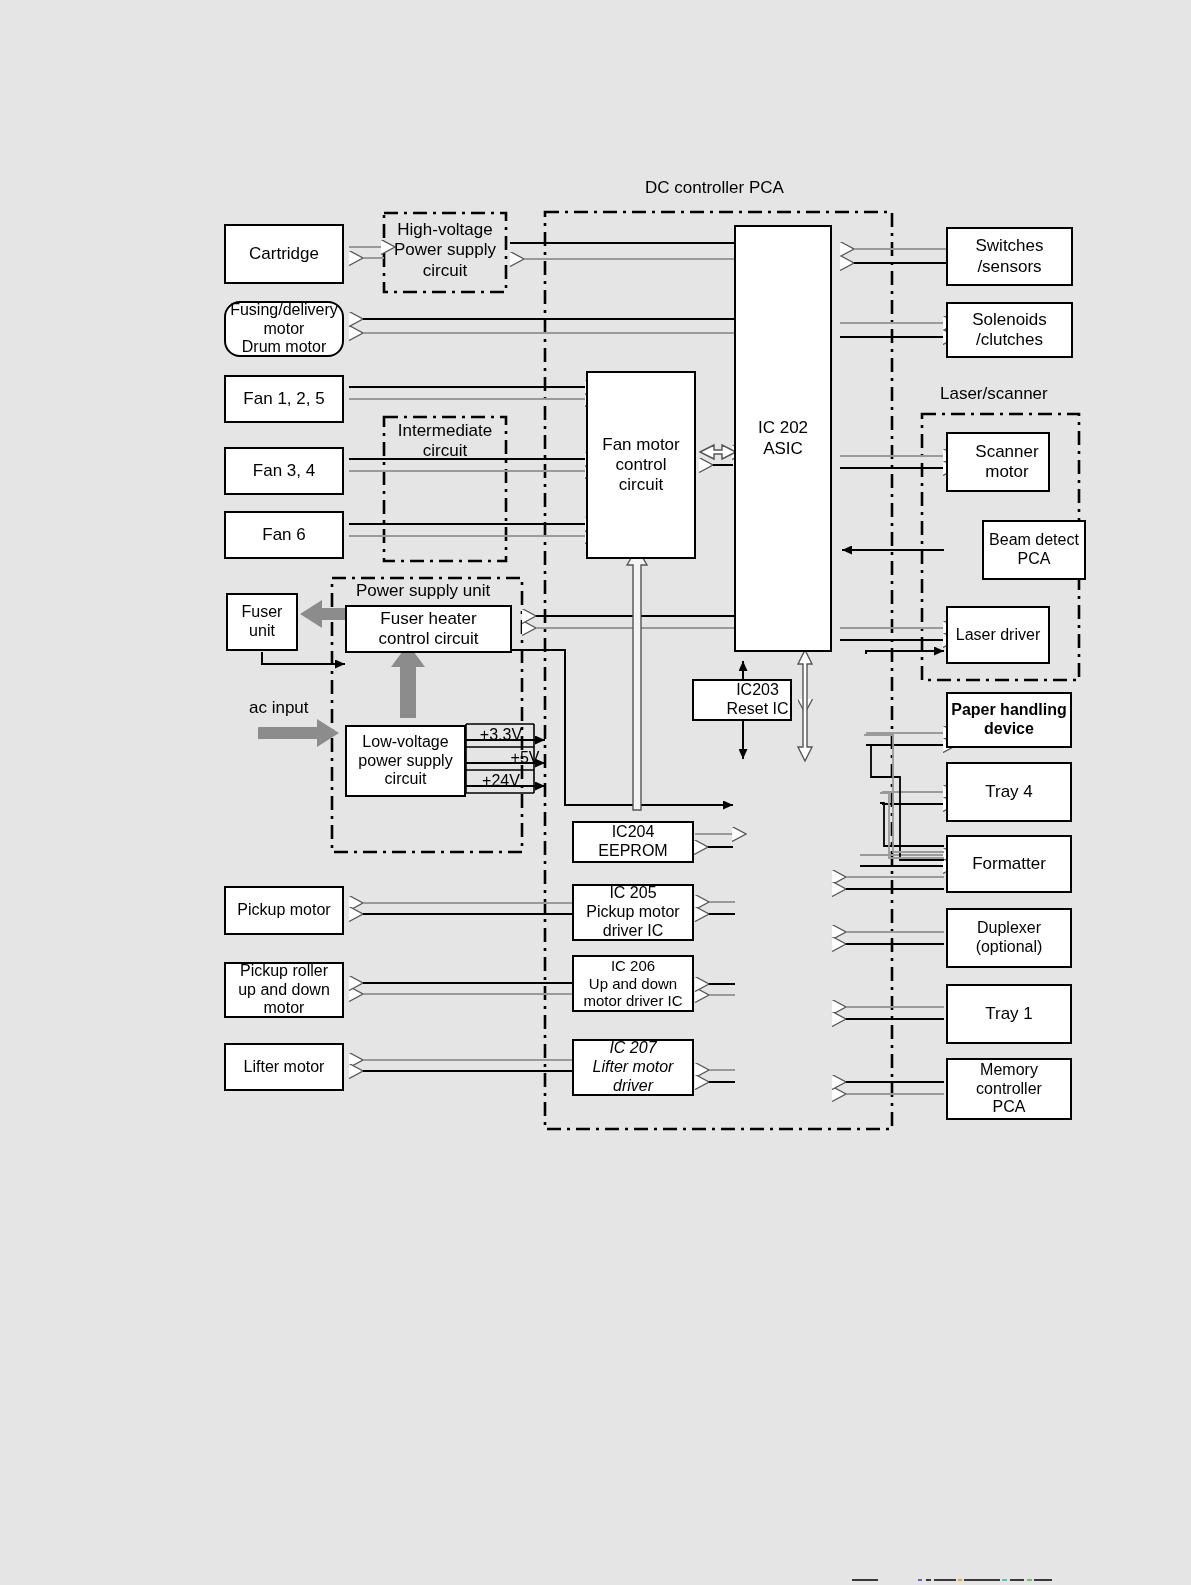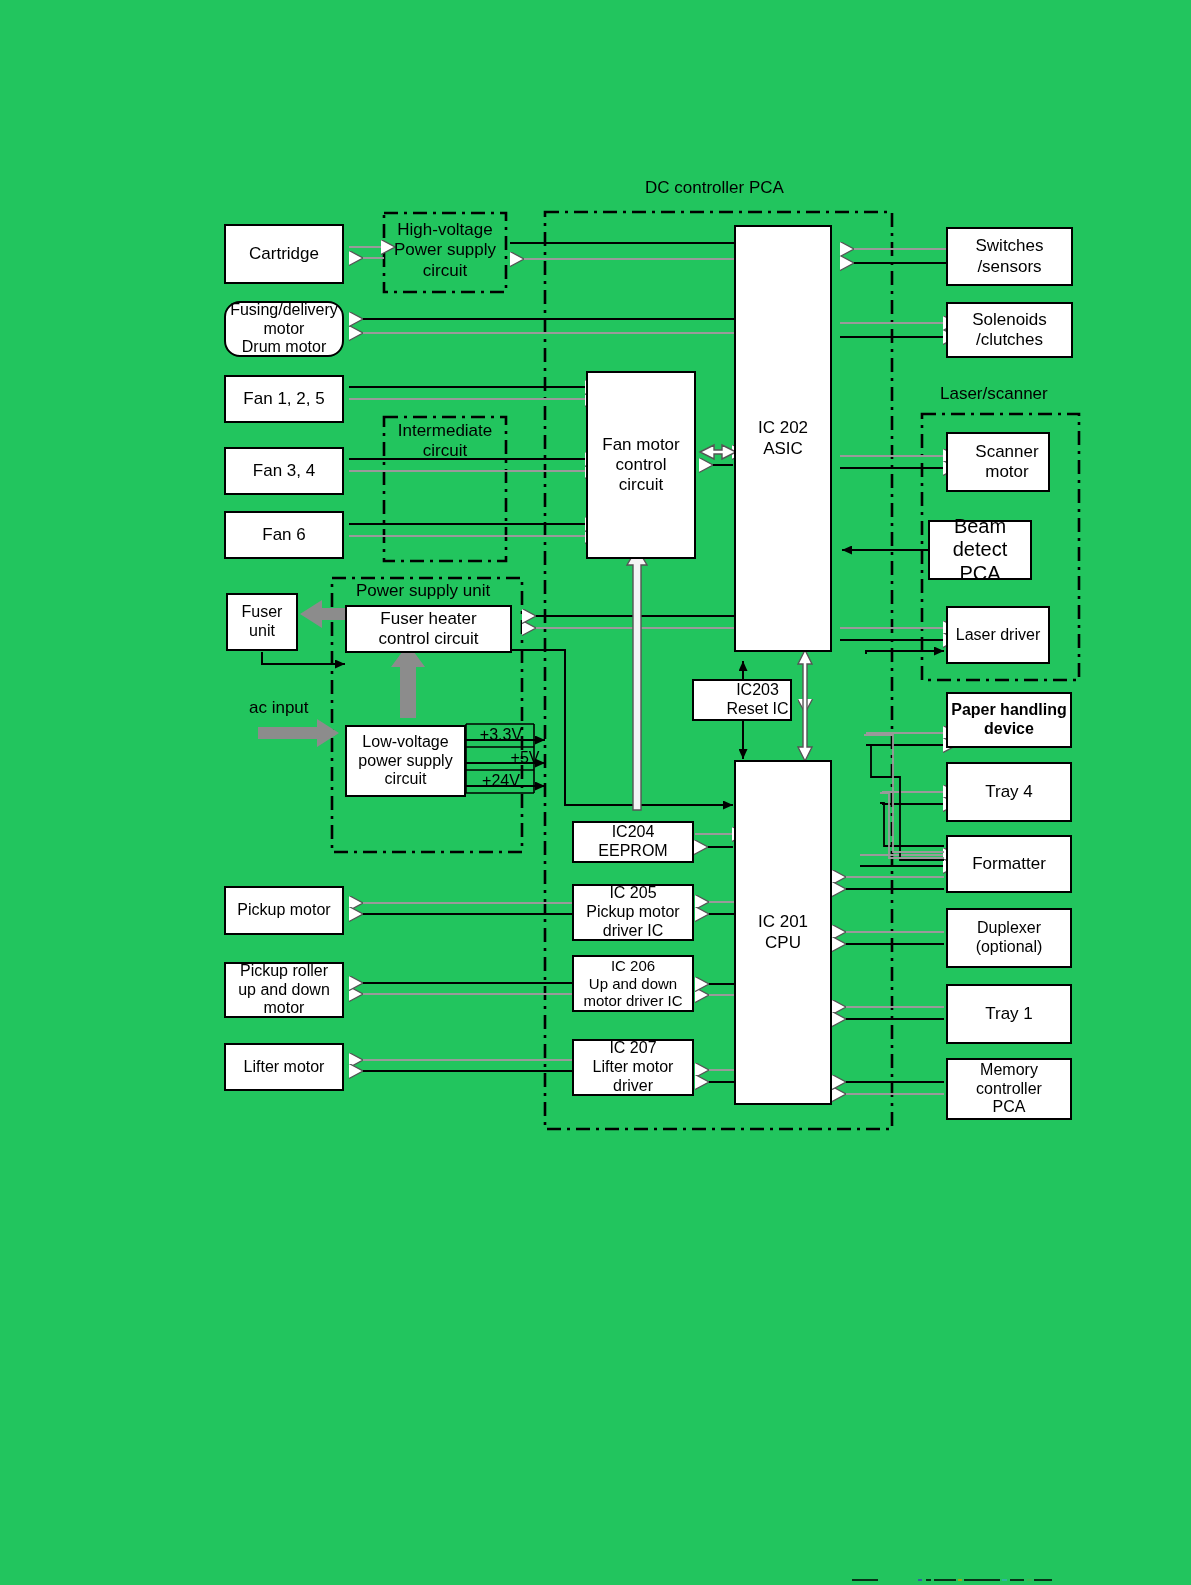--- a/index.html
+++ b/index.html
@@ -5,21 +5,21 @@
 <style>
   html,body{margin:0;padding:0;background:#fff;}
   body{
     font-family:"Liberation Sans", sans-serif;
     -webkit-font-smoothing:antialiased;
   }
   #page{
     position:relative;
     width:1191px;
     height:1585px;
-    background:#22c55e;
+    background:#e5e5e5;
     overflow:hidden;
   }
   
   .box{
     position:absolute;
     box-sizing:border-box;
     border:2.4px solid #000;
     background:#fff;
     display:flex;
     align-items:center;
@@ -320,48 +320,46 @@
   <div class="box" style="left:586px; top:371px; width:110px; height:188px;">Fan motor
 control
 circuit</div>
 
   <div class="box" style="left:734px; top:225px; width:98px; height:427px;">IC 202
 ASIC</div>
 
   <div class="box" style="left:692px; top:679px; width:100px; height:42px; font-size:16px;padding-left:31px;">IC203
 Reset IC</div>
 
-  <div class="box" style="left:734px; top:760px; width:98px; height:345px;">IC 201
-CPU</div>
 
   <div class="box" style="left:572px; top:821px; width:122px; height:42px; font-size:16px;">IC204
 EEPROM</div>
 
   <div class="box" style="left:572px; top:884px; width:122px; height:57px; font-size:16px;">IC 205
 Pickup motor
 driver IC</div>
 
   <div class="box" style="left:572px; top:955px; width:122px; height:57px; font-size:15px;">IC 206
 Up and down
 motor driver IC</div>
 
-  <div class="box" style="left:572px; top:1039px; width:122px; height:57px; font-size:16px;">IC 207
+  <div class="box" style="left:572px; top:1039px; width:122px; height:57px; font-size:16px;font-style:italic;">IC 207
 Lifter motor
 driver</div>
 
   <div class="box" style="left:946px; top:227px; width:127px; height:59px;">Switches
 /sensors</div>
 
   <div class="box" style="left:946px; top:302px; width:127px; height:56px;">Solenoids
 /clutches</div>
 
   <div class="box" style="left:946px; top:432px; width:104px; height:60px;padding-left:18px;">Scanner
 motor</div>
 
-  <div class="box" style="left:928px; top:520px; width:104px; height:60px; font-size:20px;">Beam detect
+  <div class="box" style="left:982px; top:520px; width:104px; height:60px; font-size:16px;">Beam detect
 PCA</div>
 
   <div class="box" style="left:946px; top:606px; width:104px; height:58px; font-size:16px;">Laser driver</div>
 
   <div class="box" style="left:946px; top:692px; width:126px; height:56px; font-size:16px; font-weight:600;">Paper handling
 device</div>
 
   <div class="box" style="left:946px; top:762px; width:126px; height:60px;">Tray 4</div>
 
   <div class="box" style="left:946px; top:835px; width:126px; height:58px;">Formatter</div>

